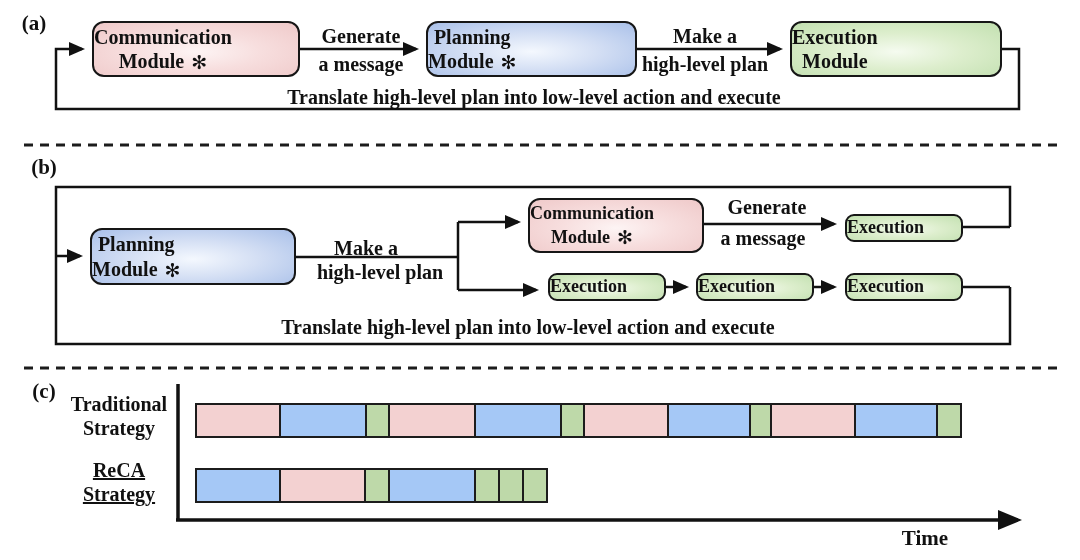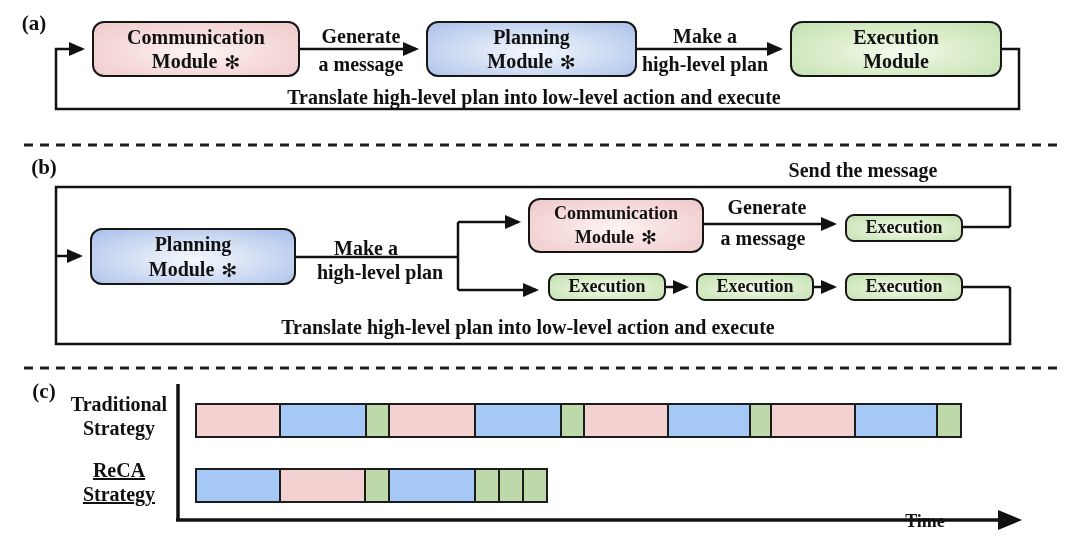--- a/index.html
+++ b/index.html
@@ -3,21 +3,21 @@
 <meta charset="utf-8">
 <style>
   html,body{margin:0;padding:0;background:#fff;}
   #stage{
     position:relative;width:1080px;height:560px;background:#ffffff;overflow:hidden;
     font-family:"Liberation Serif", serif;color:#111;font-weight:bold;
   }
   svg.lines{position:absolute;left:0;top:0;width:1080px;height:560px;}
   .module{
     position:absolute;box-sizing:border-box;border:2.5px solid #161616;border-radius:12px;
-    display:flex;align-items:center;justify-content:center;text-align:center;
+    display:flex;align-items:center;text-align:center;
     font-weight:bold;line-height:1.22;z-index:2;
   }
   .module.pink{background:radial-gradient(ellipse at 50% 55%, #fdf4f4 0%, #f7dede 45%, #efc9c9 100%);}
   .module.blue{background:radial-gradient(ellipse at 50% 55%, #f4f8fe 0%, #d4dff4 45%, #a9c0e9 100%);}
   .module.green{background:radial-gradient(ellipse at 50% 55%, #f5fbf0 0%, #ddeecd 45%, #c2e0b0 100%);}
   .module.small{border-radius:9px;border-width:2px;font-size:18px;}
   .fs20{font-size:20px;}
   .fs18{font-size:18px;}
   .oi{font-size:19px;font-weight:normal;margin-left:7px;position:relative;top:1px;}
   .lbl{position:absolute;text-align:center;z-index:3;line-height:1.1;white-space:nowrap;}
@@ -108,21 +108,20 @@
   <div class="module blue fs20" style="left:90px;top:228px;width:206px;height:57px;">
     <div>
       <div>Planning</div>
       <div><span>Module</span><span class="oi">✻</span></div>
     </div>
   </div>
 
   <div class="lbl fs20" style="left:316px;top:237px;width:100px;">Make a</div>
   <div class="lbl fs20" style="left:302px;top:261px;width:156px;">high-level plan</div>
 
-  <div class="lbl fs20" style="left:763px;top:159px;width:200px;">Send the message</div>
 
   <div class="module pink fs18" style="left:528px;top:198px;width:176px;height:55px;">
     <div>
       <div>Communication</div>
       <div><span>Module</span><span class="oi">✻</span></div>
     </div>
   </div>
 
   <div class="lbl fs20" style="left:706px;top:196px;width:122px;">Generate</div>
   <div class="lbl fs20" style="left:702px;top:227px;width:122px;">a message</div>
@@ -171,15 +170,15 @@
   <div class="bar" id="bar-1" style="left:195px;top:468px;height:35px;">
       <div class="seg" style="width: 86px; background: rgb(165, 200, 246);"></div>
       <div class="seg" style="width: 87px; background: rgb(243, 209, 209);"></div>
       <div class="seg" style="width: 26px; background: rgb(190, 217, 169);"></div>
       <div class="seg" style="width: 88px; background: rgb(165, 200, 246);"></div>
       <div class="seg" style="width: 26px; background: rgb(190, 217, 169);"></div>
       <div class="seg" style="width: 26px; background: rgb(190, 217, 169);"></div>
       <div class="seg" style="width: 26px; background: rgb(190, 217, 169);"></div>
     </div>
 
-  <div class="lbl" style="left:875px;top:512px;width:100px;font-size:18px;">Time</div>
+  <div class="lbl" style="left:875px;top:527px;width:100px;font-size:21px;">Time</div>
 
 </div>
 
 </body></html>

